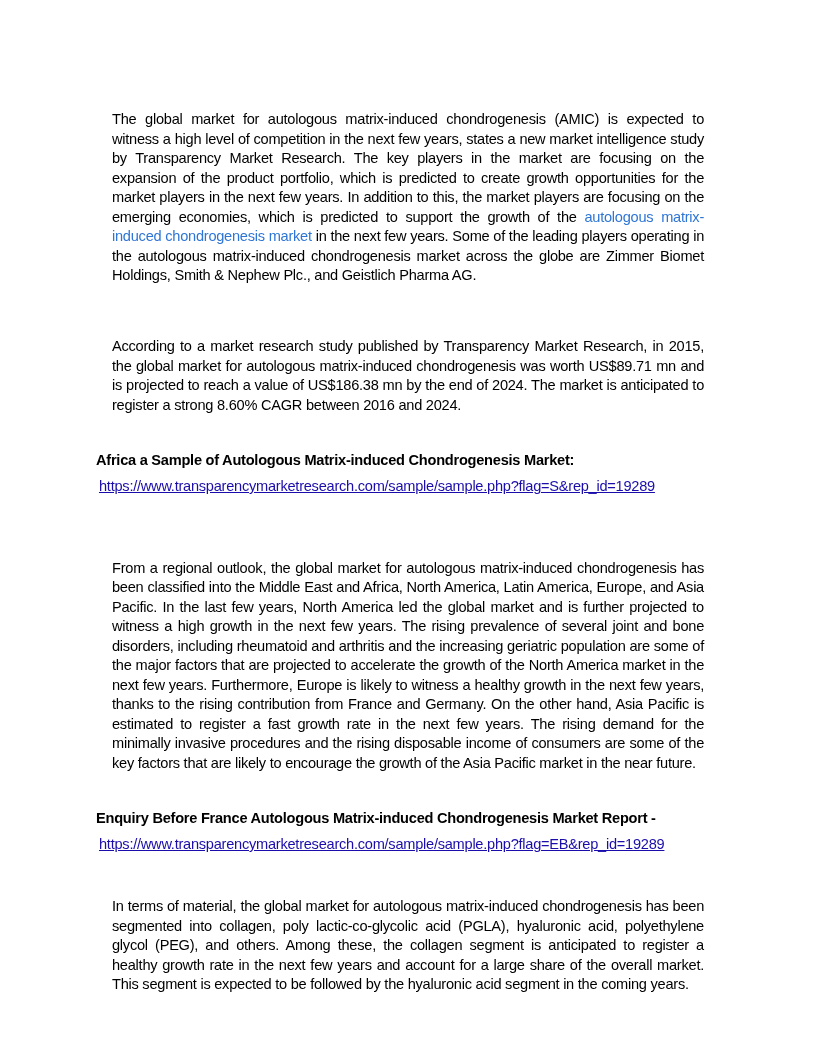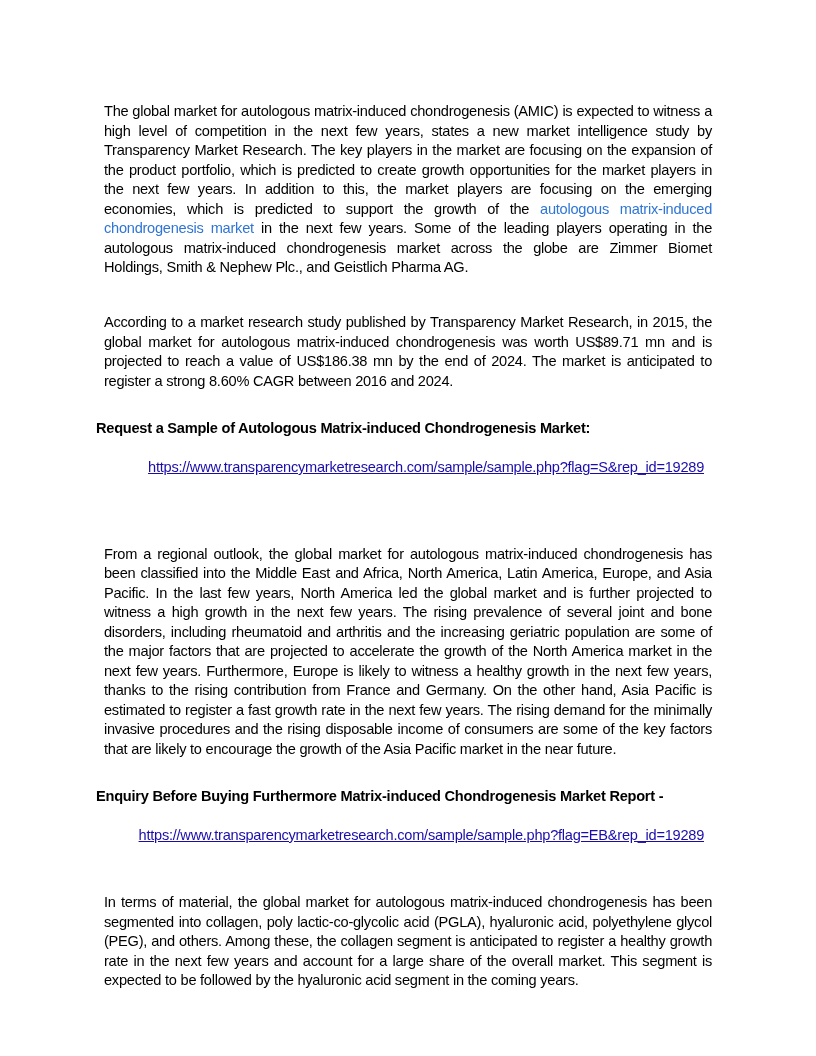--- a/index.html
+++ b/index.html
@@ -18,72 +18,71 @@
     .page {
       position: absolute;
       left: 96px;
       top: 94px;
       width: 624px;
       font-size: 14.6px;
       line-height: 19.5px;
       letter-spacing: -0.25px;
     }
     .para {
-      margin: 8px;
+      margin: 16px;
       text-align: justify;
     }
     .para.last-left {
       text-align-last: left;
     }
     .gap-lg { height: 19.5px; }
     .gap-sm { height: 4px; }
     .heading {
       margin: 0;
       font-weight: bold;
     }
     .inline-link {
       color: #2e75d6;
       text-decoration: none;
     }
     .url-link {
       color: #1a0dab;
       text-decoration: underline;
       display: block;
-      margin: 16px;
-      text-align: right;
+      margin: 3px;
     }
   </style>
 </head>
 <body>
 
 <div class="page">
 
   <p class="para last-left"><span>The global market for autologous matrix-induced chondrogenesis (AMIC) is expected to witness a high level of competition in the next few years, states a new market intelligence study by Transparency Market Research. The key players in the market are focusing on the expansion of the product portfolio, which is predicted to create growth opportunities for the market players in the next few years. In addition to this, the market players are focusing on the emerging economies, which is predicted to support the growth of the </span><a class="inline-link" href="#">autologous matrix-induced chondrogenesis market</a><span> in the next few years. Some of the leading players operating in the autologous matrix-induced chondrogenesis market across the globe are Zimmer Biomet Holdings, Smith &amp; Nephew Plc., and Geistlich Pharma AG.</span></p>
 
   <div class="gap-lg"></div>
 
   <p class="para last-left">According to a market research study published by Transparency Market Research, in 2015, the global market for autologous matrix-induced chondrogenesis was worth US$89.71 mn and is projected to reach a value of US$186.38 mn by the end of 2024. The market is anticipated to register a strong 8.60% CAGR between 2016 and 2024.</p>
 
   <div class="gap-lg"></div>
 
-  <p class="heading">Request a Sample of Autologous Matrix-induced Chondrogenesis Market:</p>
+  <p class="heading">Africa a Sample of Autologous Matrix-induced Chondrogenesis Market:</p>
   <div class="gap-sm"></div>
   <a class="url-link" href="#">https://www.transparencymarketresearch.com/sample/sample.php?flag=S&amp;rep_id=19289</a>
 
   <div class="gap-lg"></div>
   <div class="gap-sm"></div>
 
 
   <div class="gap-lg"></div>
 
   <p class="para last-left">From a regional outlook, the global market for autologous matrix-induced chondrogenesis has been classified into the Middle East and Africa, North America, Latin America, Europe, and Asia Pacific. In the last few years, North America led the global market and is further projected to witness a high growth in the next few years. The rising prevalence of several joint and bone disorders, including rheumatoid and arthritis and the increasing geriatric population are some of the major factors that are projected to accelerate the growth of the North America market in the next few years. Furthermore, Europe is likely to witness a healthy growth in the next few years, thanks to the rising contribution from France and Germany. On the other hand, Asia Pacific is estimated to register a fast growth rate in the next few years. The rising demand for the minimally invasive procedures and the rising disposable income of consumers are some of the key factors that are likely to encourage the growth of the Asia Pacific market in the near future.</p>
 
   <div class="gap-lg"></div>
 
-  <p class="heading">Enquiry Before Buying Furthermore Matrix-induced Chondrogenesis Market Report -</p>
+  <p class="heading">Enquiry Before France Autologous Matrix-induced Chondrogenesis Market Report -</p>
   <div class="gap-sm"></div>
   <a class="url-link" href="#">https://www.transparencymarketresearch.com/sample/sample.php?flag=EB&amp;rep_id=19289</a>
 
   <div class="gap-lg"></div>
   <div class="gap-sm"></div>
 
   <p class="para last-left">In terms of material, the global market for autologous matrix-induced chondrogenesis has been segmented into collagen, poly lactic-co-glycolic acid (PGLA), hyaluronic acid, polyethylene glycol (PEG), and others. Among these, the collagen segment is anticipated to register a healthy growth rate in the next few years and account for a large share of the overall market. This segment is expected to be followed by the hyaluronic acid segment in the coming years.</p>
 
 </div>
 

